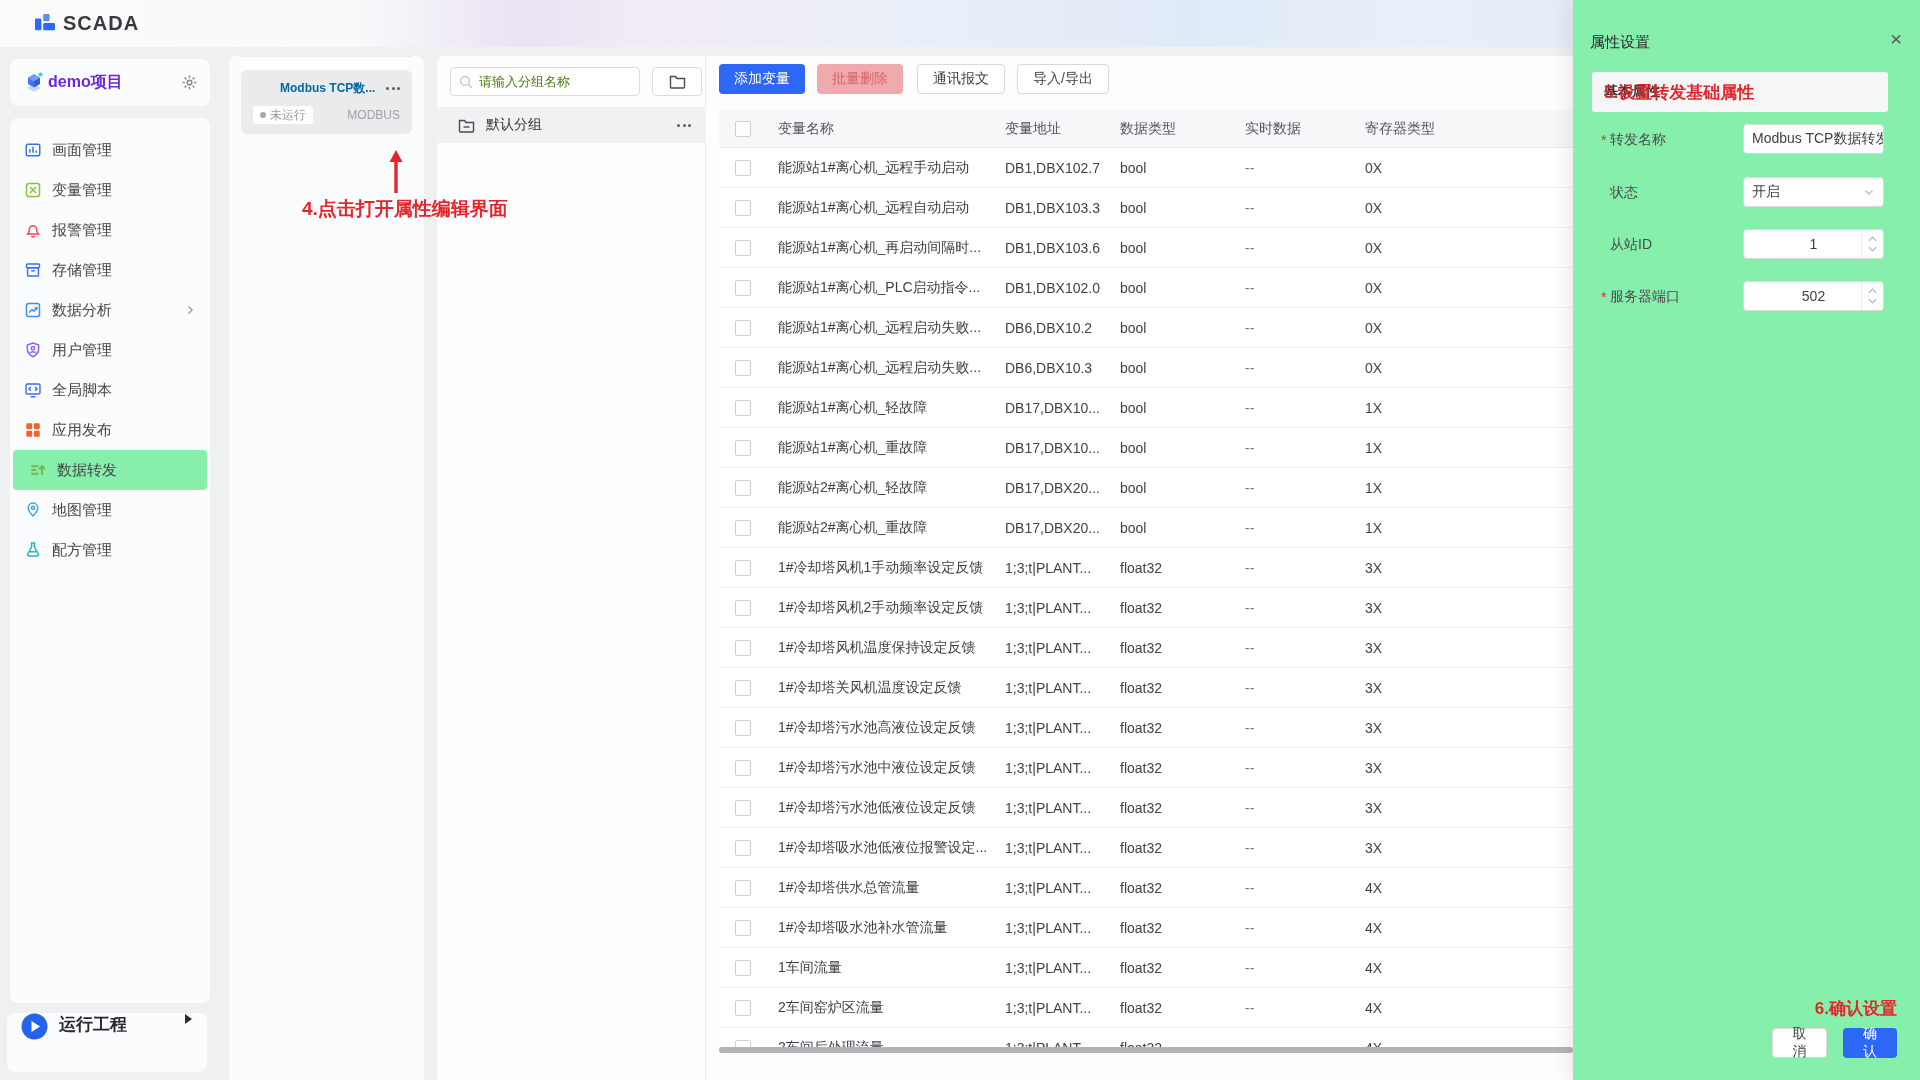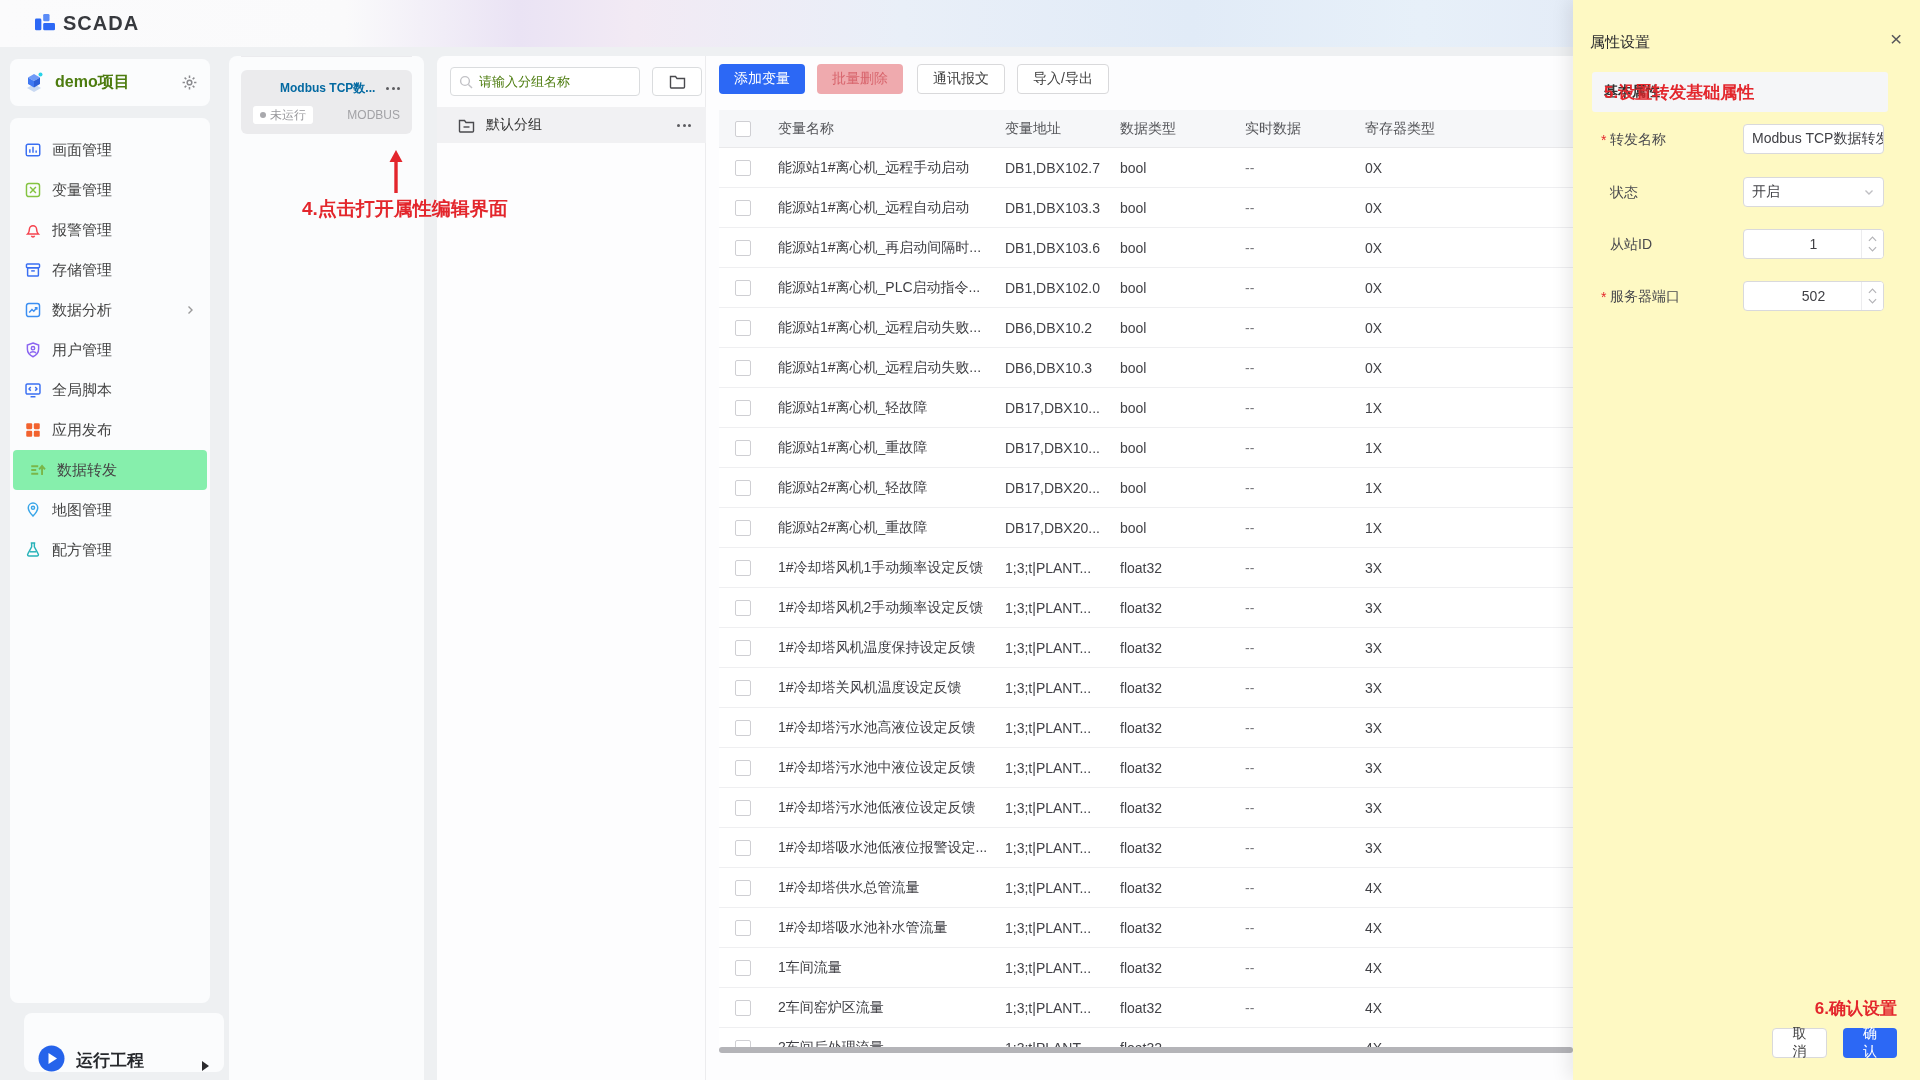--- a/index.html
+++ b/index.html
@@ -16,27 +16,27 @@
     position:absolute; left:0; top:0; width:1920px; height:47px;
     background:linear-gradient(90deg,#fbfbfc 0%,#fafafb 18%,#eae3f4 27%,#f2eaf4 33%,#e9eff8 47%,#e1ebf7 62%,#e7f0f9 74%,#e2e9f6 88%,#e9eef8 100%);
     display:flex; align-items:center; padding-left:34px;
   }
   .logo { display:flex; align-items:center; gap:7px; }
   .logo-text { font-size:20px; font-weight:bold; letter-spacing:1px; color:#37393e; }
 
   
   .card { position:absolute; background:#fbfcfd; border-radius:8px; }
   .project-card { left:10px; top:59px; width:200px; height:47px; display:flex; align-items:center; padding:0 12px; }
-  .project-name { font-size:16px; font-weight:bold; color:#4d7c0f; margin-left:9px; flex:1; }
+  .project-name { font-size:16px; font-weight:bold; color:#6d28d9; margin-left:2px; flex:1; }
   .menu-card { left:10px; top:118px; width:200px; height:885px; padding:12px 3px; }
   .menu-item { display:flex; align-items:center; height:40px; padding:0 11px; border-radius:4px; cursor:pointer; }
   .menu-item.active { background:#86efac;padding-left:16px; }
   .menu-item .mi-label { font-size:15px; color:#454545; margin-left:10px; flex:1; }
   .menu-item .mi-chevron { color:#9a9a9a; }
-  .run-card { left:24px; top:1013px; width:200px; height:59px; display:flex; align-items:flex-end; padding:0 14px; }
+  .run-card { left:7px; top:1013px; width:200px; height:59px; display:flex; align-items:flex-start; padding:0 14px; }
   .run-label { font-size:17px; font-weight:bold; color:#26282c; margin-left:11px; flex:1; }
 
   
   .forward-panel { left:229px; top:56px; width:195px; height:1024px; border-radius:8px 8px 0 0; }
   .fp-head { display:flex; align-items:center; justify-content:space-between; padding:20px 13px 13px 13px; }
   .fp-title { font-size:15px; font-weight:bold; color:#2f2f31; }
   .fp-divider { height:1px; background:#ebebee; margin:0 12px; }
   .fwd-card { margin:13px 12px 0 12px; background:#ebebed; border-radius:6px; padding:10px 12px; position:relative; }
   .fwd-name { font-size:12px; font-weight:bold; color:#0369a1;margin-left:27px; }
   .fwd-row2 { display:flex; align-items:center; justify-content:space-between; margin-top:9px; }
@@ -67,21 +67,21 @@
   .thead { position:absolute; left:0; top:54px; width:867px; height:38px; background:#f6f7f9; border-bottom:1px solid #e9e9eb; font-size:14px; color:#55565a; }
   .tbody { position:absolute; left:0; top:92px; width:867px; height:899px; overflow:hidden; }
   .trow { height:40px; border-bottom:1px solid #efeff1; font-size:14px; color:#424247; background:#fff; }
   .trow .c-name { color:#3e3e43; }
   .trow .c-rt { color:#7c7c80; }
   .cb { width:16px; height:16px; border:1px solid #cfcfd3; border-radius:2px; background:#fff; margin-left:16px; cursor:pointer; }
   .cell { overflow:hidden; white-space:nowrap; text-overflow:ellipsis; padding-right:8px; }
   .hscroll { position:absolute; left:0; top:991px; width:854px; height:6px; border-radius:3px; background:#b4b4b8; }
 
   
-  .drawer { position:absolute; left:1573px; top:0; width:347px; height:1080px; background:#fef9c3; box-shadow:-6px 0 16px rgba(0,0,0,.08); }
+  .drawer { position:absolute; left:1573px; top:0; width:347px; height:1080px; background:#86efac; box-shadow:-6px 0 16px rgba(0,0,0,.08); }
   .drawer-title { position:absolute; left:17px; top:33px; font-size:15px; color:#2b2b2e; }
   .drawer-close { position:absolute; left:317px; top:28px; font-size:21px; color:#57575b; cursor:pointer; line-height:1; }
   .section-bar { position:absolute; left:19px; top:72px; width:296px; height:40px; background:#f5f6f8; border-radius:3px; display:flex; align-items:center; padding:0 12px; gap:8px; }
   .section-title { font-size:14px; font-weight:bold; color:#333; }
   .field-label { position:absolute; left:37px; font-size:14px; color:#4a4a4e; height:30px; line-height:30px; }
   .req-star { position:absolute; left:28px; color:#e3262c; height:30px; line-height:32px; font-size:14px; }
   .control { position:absolute; left:170px; width:141px; height:30px; border:1px solid #d9d9dc; border-radius:4px; background:#fff; font-size:14px; color:#3f3f44; display:flex; align-items:center; overflow:hidden; }
   .control.text { padding:0 8px; white-space:nowrap; }
   .control.select { padding:0 8px; justify-content:space-between; cursor:pointer;gap:8px; }
   .control.number { justify-content:center; position:absolute; }

